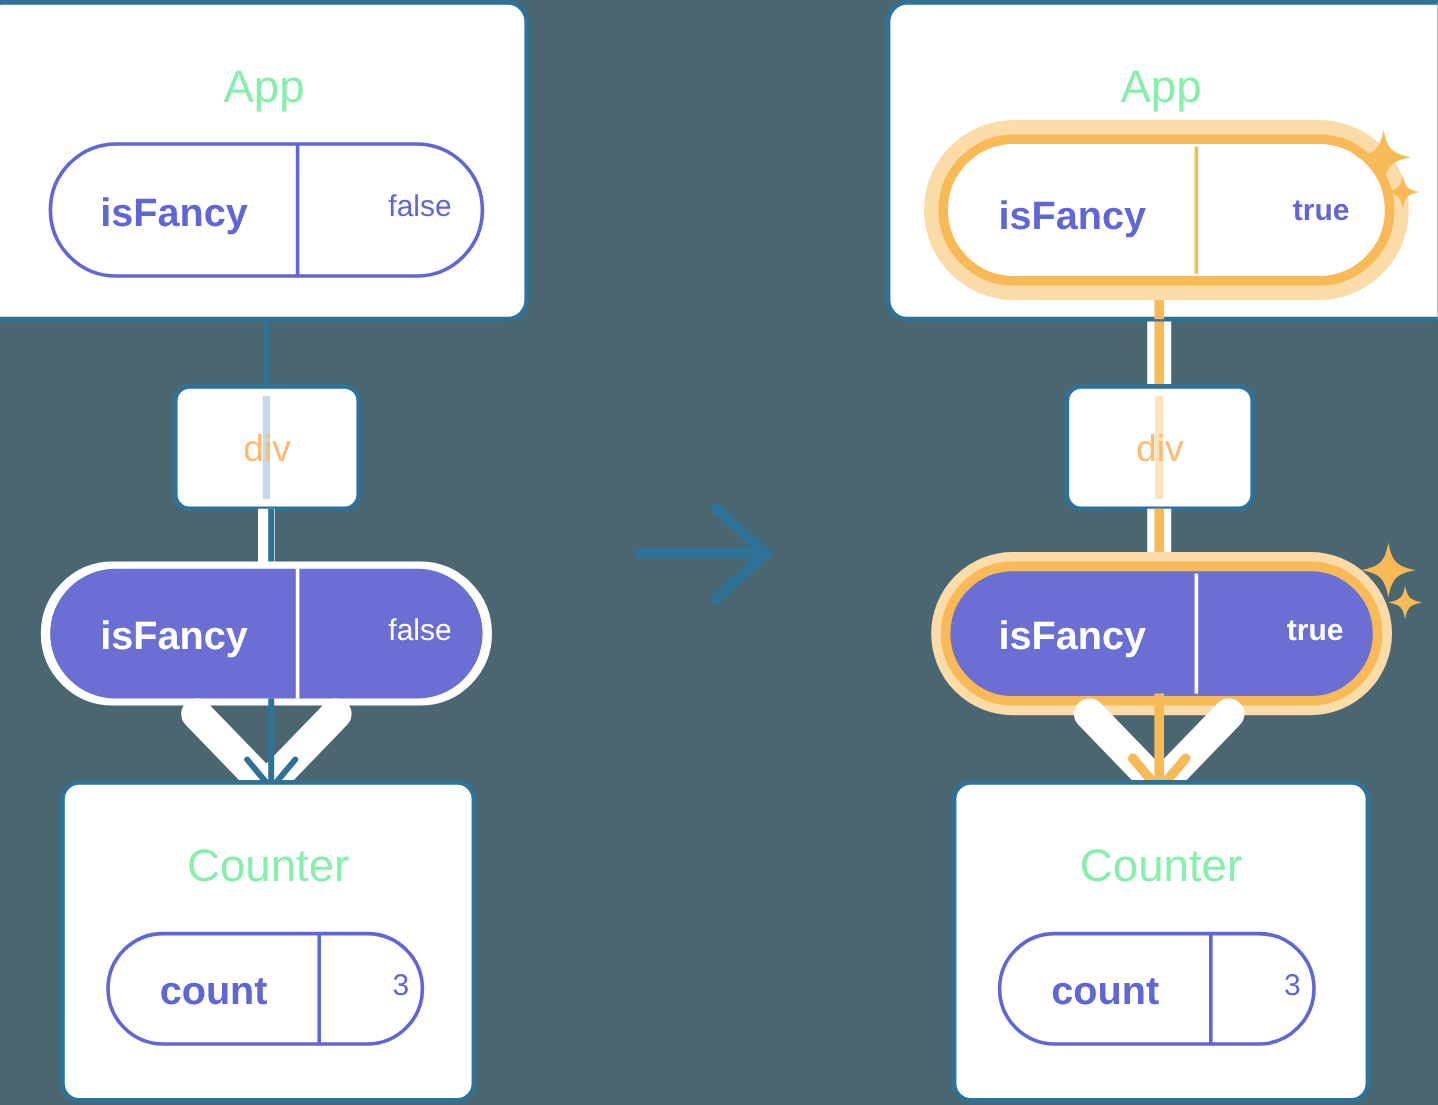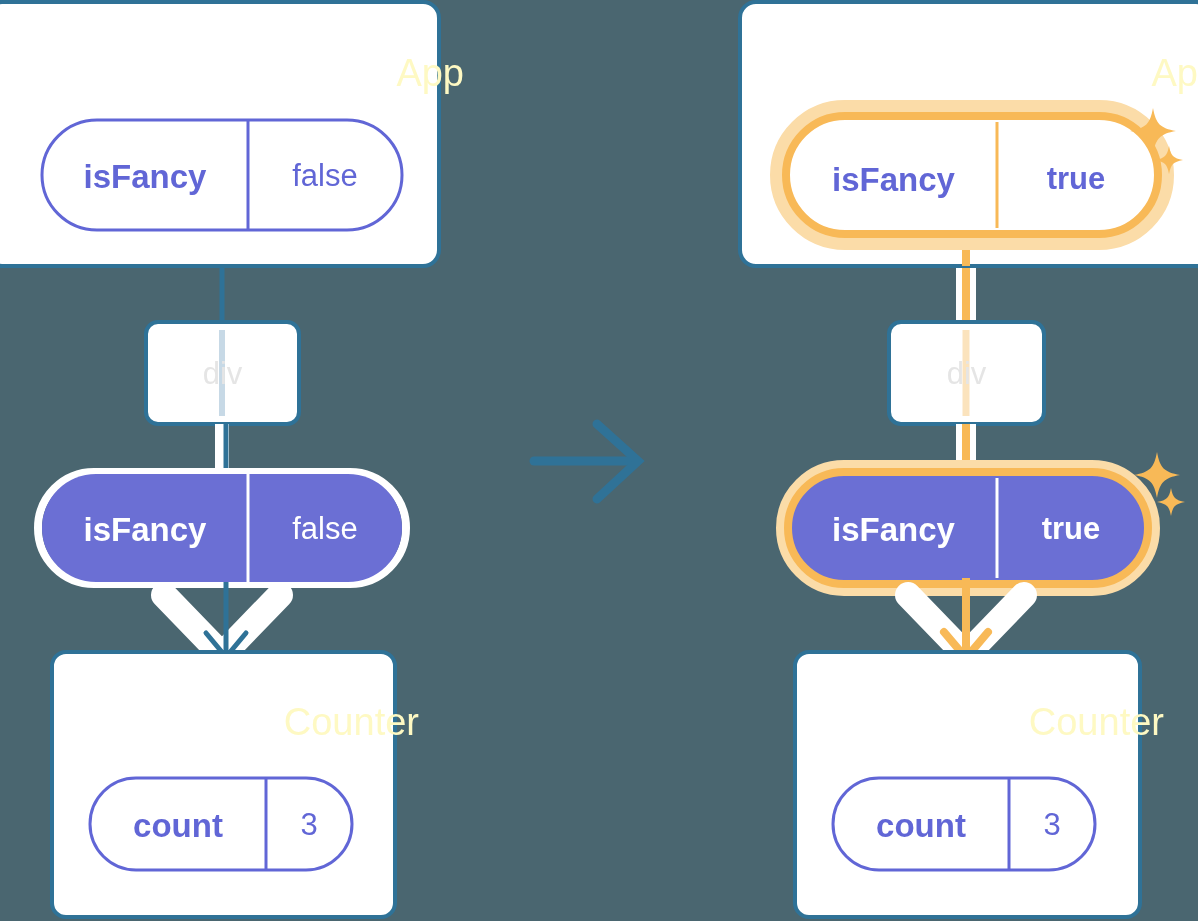--- a/index.html
+++ b/index.html
@@ -11,39 +11,39 @@
   }
   #stage{position:relative;width:1198px;height:921px;}
   #stage svg{position:absolute;top:0;left:0;}
   .lbl{
     position:absolute;
     pointer-events:none;
     white-space:nowrap;
     font-family:"Liberation Sans", sans-serif;
   }
   .title{
-    color:#fef9c3;
+    color:#86efac;
     font-size:38px;
-    text-align:right;
-    padding-left:24px;
+    text-align:center;
   }
   .pill-key{
     color:#6166d6;
     font-size:33px;
     font-weight:bold;
   }
   .pill-val{
     color:#6166d6;
-    font-size:31px;
+    font-size:25px;
+    margin-left:25px;
   }
   .pill-key-on{ color:#ffffff; }
   .pill-val-on{ color:#ffffff; font-weight:bold; }
   .pill-val-bold{ font-weight:bold; }
   .divlbl{
-    color:#e5e5e5;
+    color:#fdba74;
     font-size:31px;
   }
 </style>
 </head>
 <body>
 
 <div id="stage">
 
   <svg width="1198" height="921" viewBox="0 0 1198 921">
     <defs>

